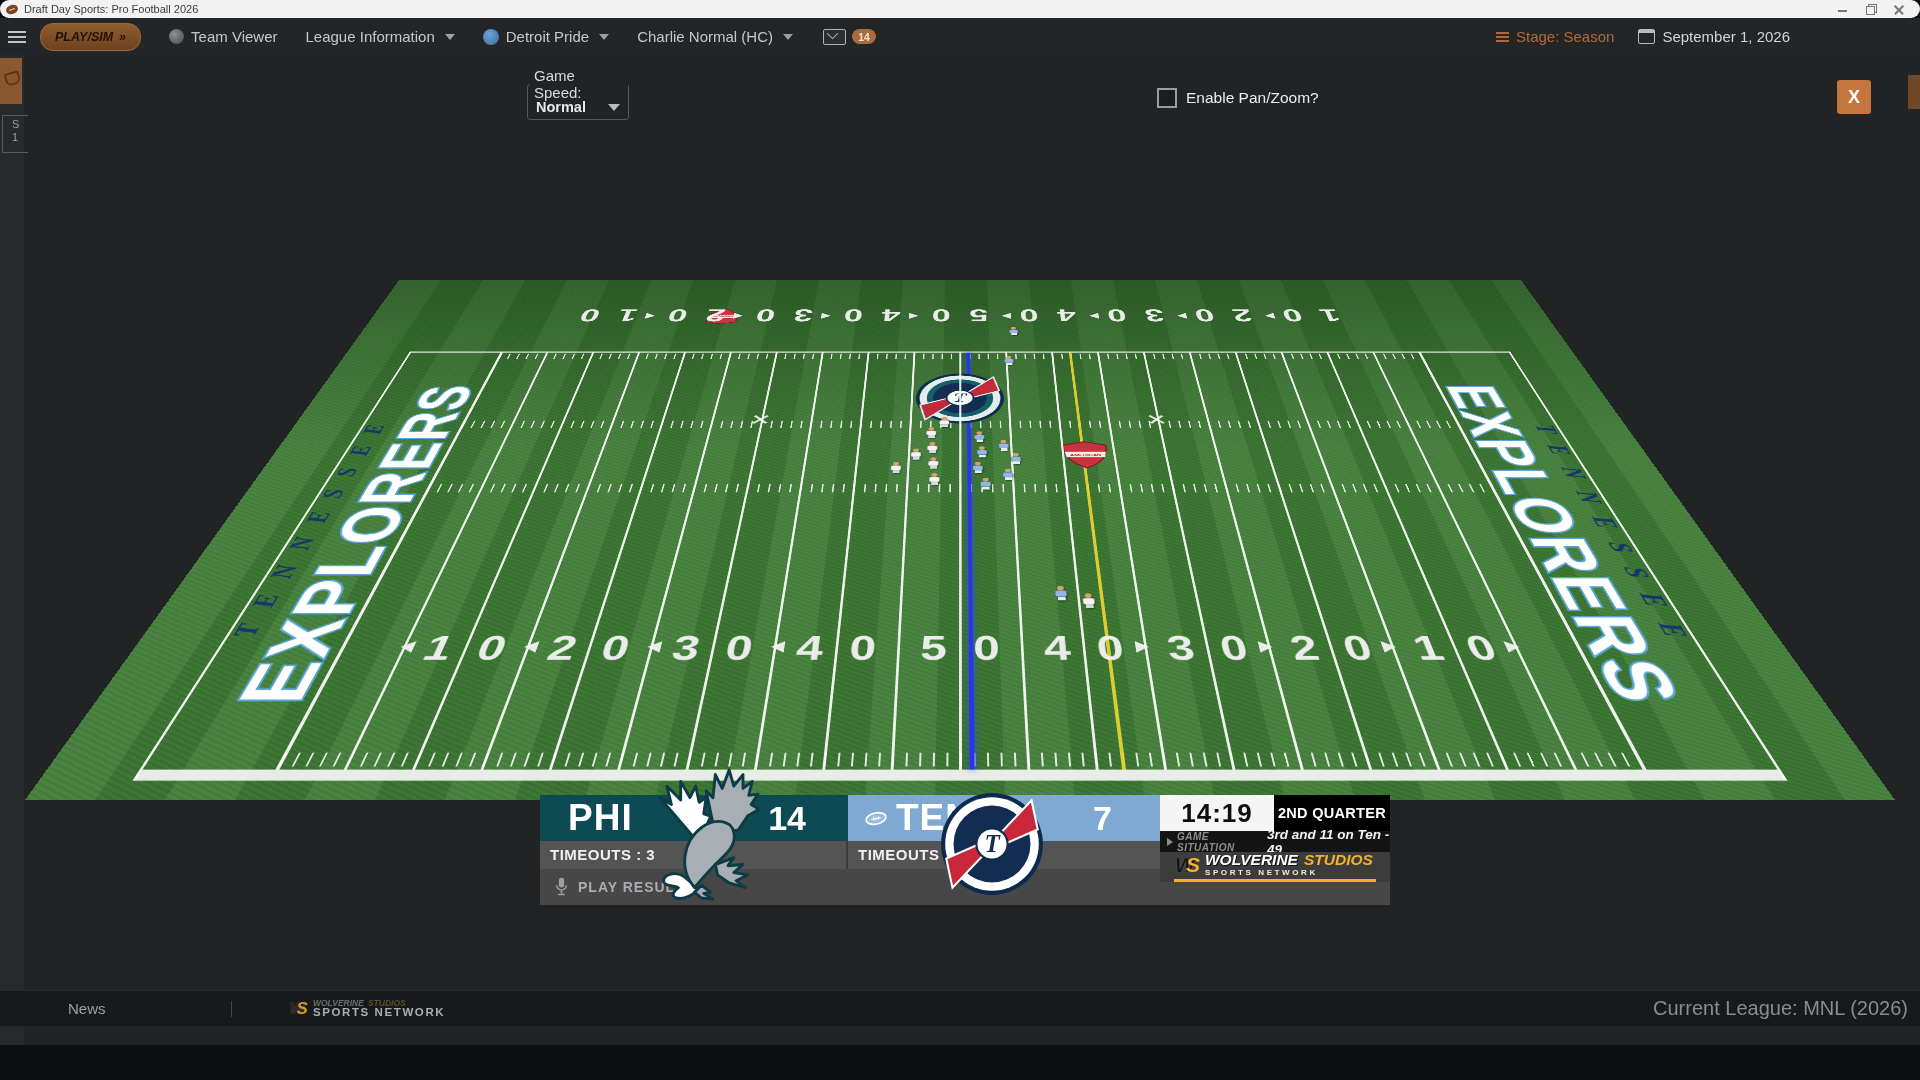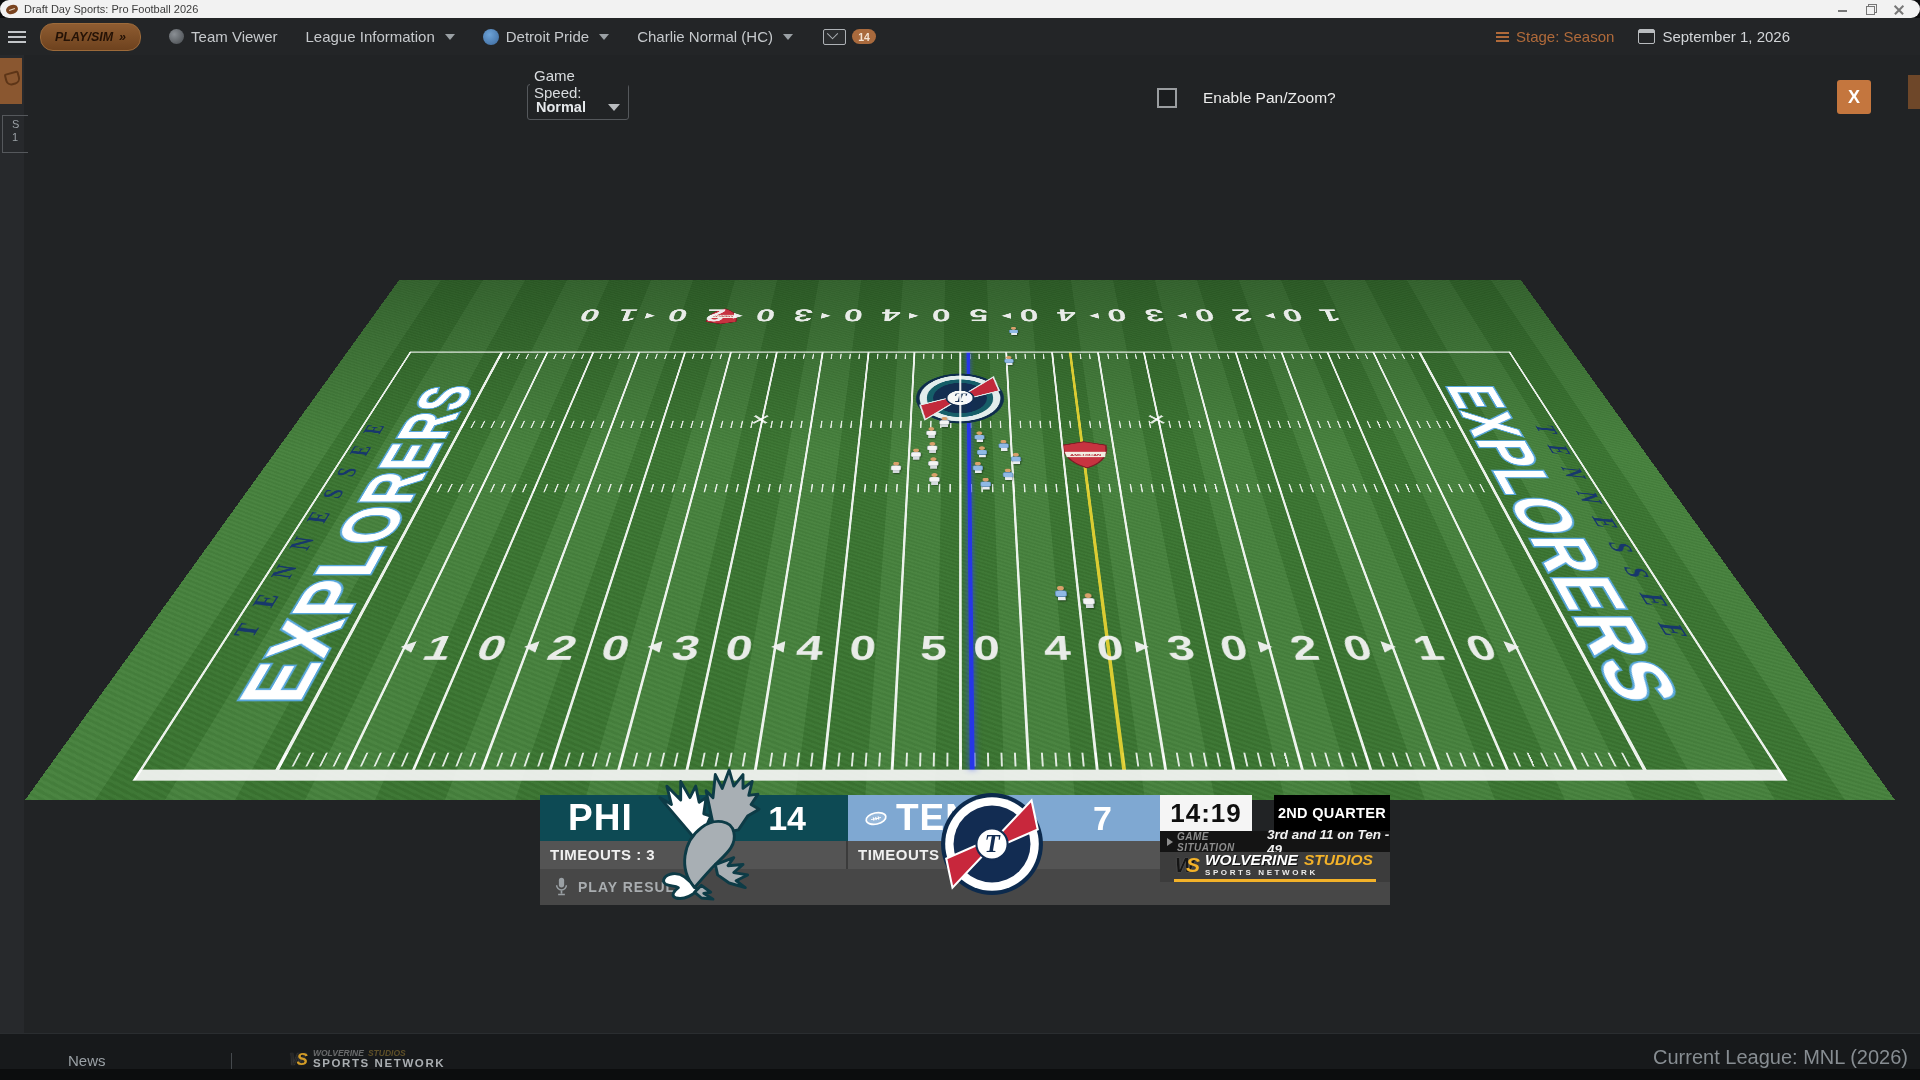--- a/index.html
+++ b/index.html
@@ -57,21 +57,21 @@
   #toolbar{position:absolute;left:35px;top:28px;display:flex;gap:13px;z-index:40;}
   .obtn{height:30px;background:#b5713c;border:none;border-radius:3px;color:#fcfcfc;font-weight:bold;
         font-size:13.5px;letter-spacing:.4px;padding:0 15px;cursor:pointer;font-family:inherit;}
   #gamespeed{position:absolute;left:527px;top:12px;width:100px;border:1px solid #55585c;border-radius:3px;
              color:#e6e9ec;z-index:40;cursor:pointer;padding:0;margin:0;}
   #gamespeed legend{font-size:15px;padding:0 4px;margin-left:2px;color:#d9dcdf;}
   .gs-row{display:flex;align-items:center;justify-content:space-between;padding:0 8px 4px 8px;margin-top:-2px;font-weight:bold;}
   .gs-val{font-size:14.5px;}
   .caret{width:0;height:0;border-left:6px solid transparent;border-right:6px solid transparent;
          border-top:7px solid #b9bcbf;}
-  #panzoom{position:absolute;left:1157px;top:33px;display:flex;align-items:center;gap:26px;z-index:40;cursor:pointer;}
+  #panzoom{position:absolute;left:1157px;top:33px;display:flex;align-items:center;gap:9px;z-index:40;cursor:pointer;}
   .cbx{width:16px;height:16px;border:2px solid #9a9da0;background:#1b1d1f;}
   #panzoom span{font-size:15.5px;color:#ececec;}
   #close-overlay{position:absolute;left:1837px;top:25px;width:34px;height:34px;background:#c4763e;border:none;
                  border-radius:3px;color:#fff;font-size:18px;font-weight:bold;cursor:pointer;z-index:40;font-family:inherit;}
   
   #field-wrap{position:absolute;left:25px;top:-313px;width:1870px;height:1058px;z-index:1;}
   #field-plan{position:absolute;left:0;top:0;width:1870px;height:1058px;
       transform:perspective(910px) rotateX(35deg);transform-origin:50% 100%;
       background:
         linear-gradient(rgba(8,26,10,.30),rgba(0,0,0,0) 45%),
@@ -128,21 +128,21 @@
   .abbr{font-size:37px;font-weight:bold;color:#fff;letter-spacing:1px;}
   .score{font-size:34px;font-weight:bold;color:#fff;margin-left:auto;}
   #c-phi .abbr{margin-left:28px;} #c-phi .score{margin-right:42px;}
   #c-ten .abbr{margin-left:8px;} #c-ten .score{margin-right:48px;}
   .poss{margin-left:16px;}
   #c-phito{left:0;top:46px;width:308px;height:28px;background:#545454;border-right:2px solid #3b3b3b;}
   #c-tento{left:308px;top:46px;width:312px;height:28px;background:#545454;}
   .to-txt{font-size:15px;font-weight:bold;color:#f0f0f0;letter-spacing:.5px;line-height:28px;padding-left:10px;display:block;}
   #c-pr{left:0;top:74px;width:620px;height:36px;background:#474747;display:flex;align-items:center;gap:9px;padding-left:14px;}
   #c-pr span{font-size:14px;font-weight:bold;color:#a9adb0;letter-spacing:1px;}
-  #c-clock{left:620px;top:0;width:92px;height:36px;background:#f5f5f5;display:flex;align-items:center;justify-content:center;}
+  #c-clock{left:620px;top:0;width:114px;height:36px;background:#f5f5f5;display:flex;align-items:center;justify-content:center;}
   #c-clock span{font-size:26px;font-weight:bold;color:#0f0f0f;letter-spacing:1px;}
   #c-q{left:734px;top:0;width:116px;height:36px;background:#000000;display:flex;align-items:center;justify-content:center;}
   #c-q span{font-size:14.5px;font-weight:bold;color:#fff;letter-spacing:.3px;}
   #c-gs{left:620px;top:36px;width:230px;height:21px;background:#141414;display:flex;align-items:center;padding-left:7px;}
   .gs-tri{width:0;height:0;border-top:4px solid transparent;border-bottom:4px solid transparent;
           border-left:6px solid #8d8d8d;margin-right:4px;}
   .gs-label{font-size:10px;font-style:italic;font-weight:bold;color:#8d8d8d;letter-spacing:.5px;}
   .gs-sit{font-size:13.5px;font-weight:bold;color:#f2f2f2;margin-left:9px;font-style:italic;}
   #c-wolv{left:620px;top:57px;width:230px;height:30px;background:#3c3c3c;display:flex;align-items:center;justify-content:center;}
   #c-fill{left:620px;top:87px;width:230px;height:23px;background:#474747;}
@@ -151,22 +151,22 @@
   .ws-w{color:#151515;text-shadow:0 0 1px #8a8a8a;}
   .ws-s{color:#f3b229;margin-left:-9px;}
   .wsn-col{display:flex;flex-direction:column;line-height:1;}
   .wsn-row1{display:flex;gap:6px;align-items:baseline;}
   .wsn-name{font-size:15.5px;font-style:italic;font-weight:bold;color:#fff;text-shadow:1px 1px 0 #101010;}
   .wsn-studios{font-size:15.5px;font-style:italic;font-weight:bold;color:#f3b229;}
   .wsn-tag{font-size:8px;font-weight:bold;color:#ececec;letter-spacing:2.6px;margin-top:2px;}
   #eagle{position:absolute;left:98px;top:-32px;width:150px;height:150px;z-index:6;}
   #ten-logo{position:absolute;left:400px;top:-3px;width:104px;height:104px;z-index:6;}
   
-  #statusbar{position:absolute;left:0;top:1033px;width:1920px;height:35px;background:#17191b;
-             border-top:1px solid #2a2d30;display:flex;align-items:flex-end;z-index:50;}
+  #statusbar{position:absolute;left:0;top:990px;width:1920px;height:35px;background:#17191b;
+             border-top:1px solid #2a2d30;display:flex;align-items:center;z-index:50;}
   #news{margin-left:68px;font-size:15px;color:#9aa0a5;cursor:pointer;}
   .sdiv{width:1px;height:16px;background:#45494d;margin-left:125px;}
   #sb-logo{margin-left:58px;display:flex;align-items:center;gap:5px;opacity:.85;}
   .mini-ws{font-style:italic;font-weight:bold;font-size:17px;line-height:1;}
   .mini-ws .ws-w{color:#2a2a2a;text-shadow:0 0 1px #6a6a6a;}
   .mini-col{display:flex;flex-direction:column;line-height:1;}
   .mini-top{display:flex;gap:4px;opacity:.5;}
   .mini-name{font-size:8.5px;font-style:italic;font-weight:bold;color:#d8d8d8;}
   .mini-studios{font-size:8.5px;font-style:italic;font-weight:bold;color:#c09a3a;}
   .mini-tag{font-size:11.5px;font-weight:bold;color:#c4c8cc;letter-spacing:1.6px;}

